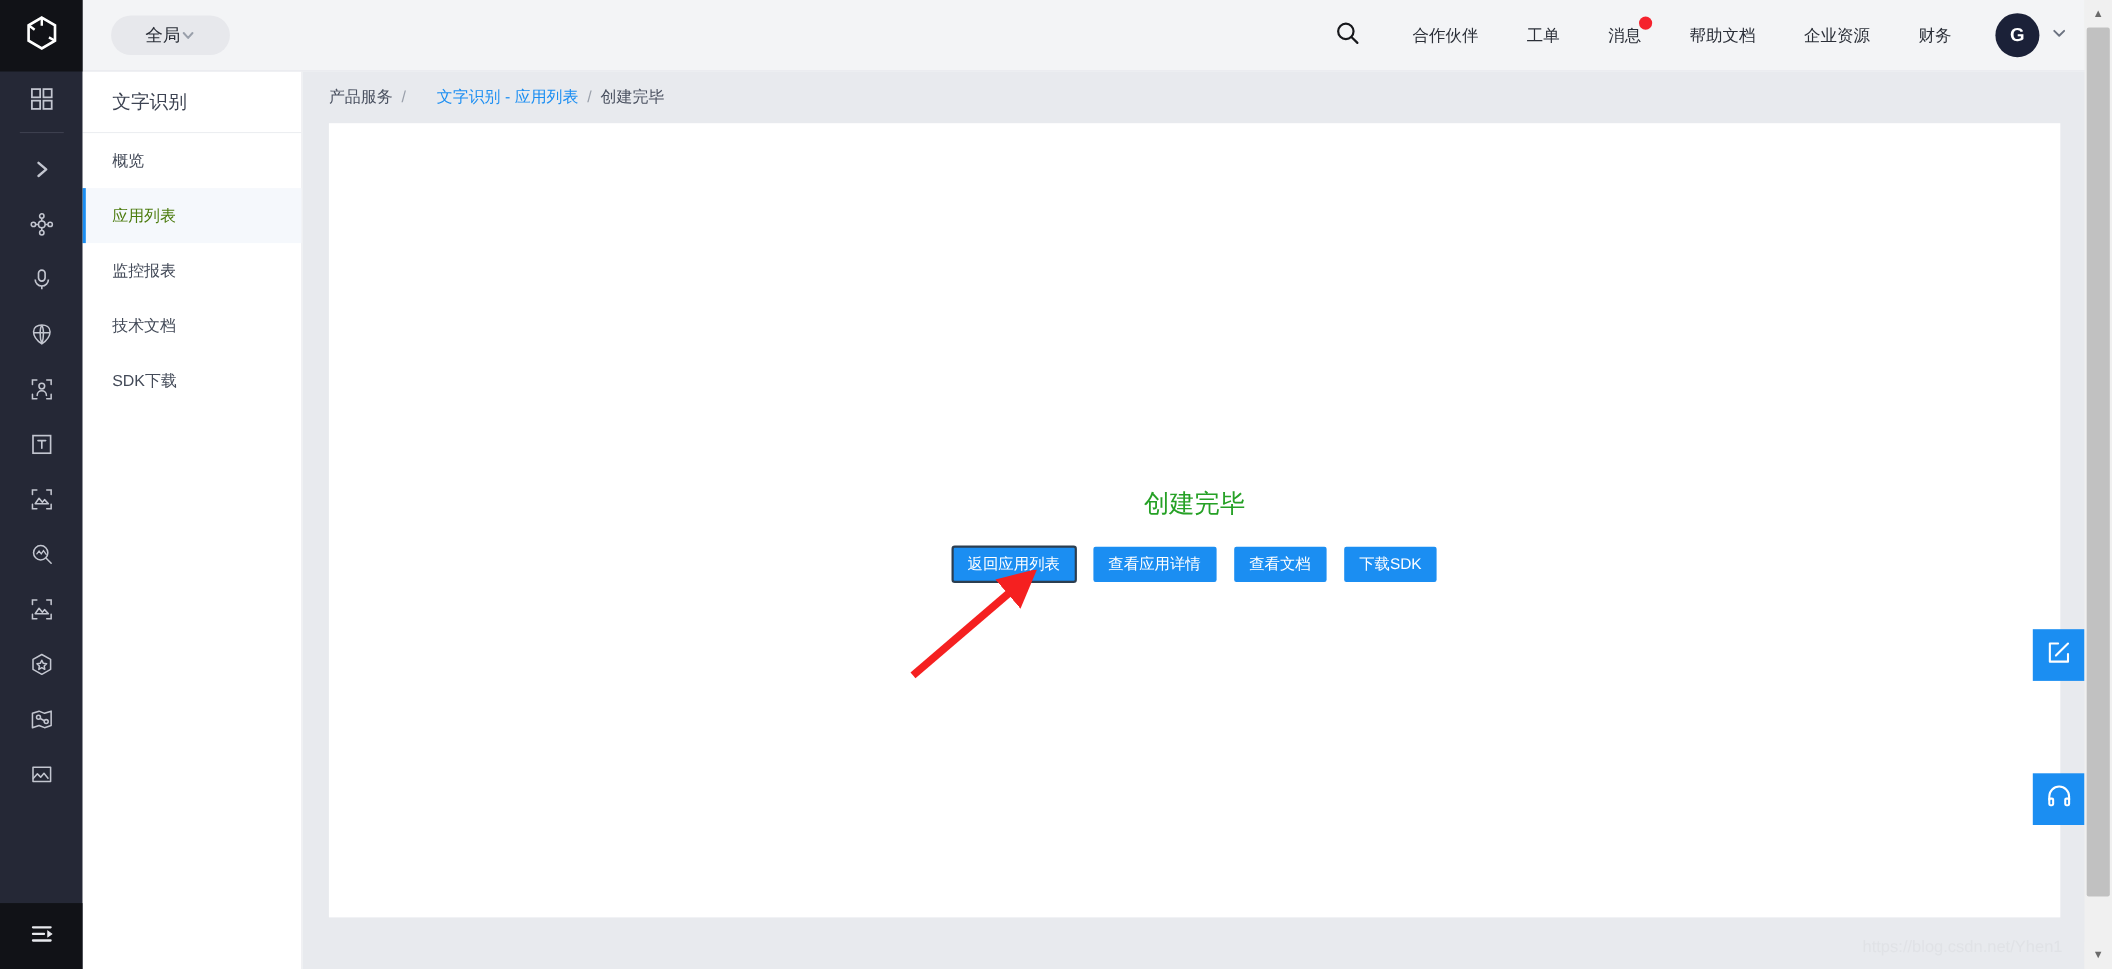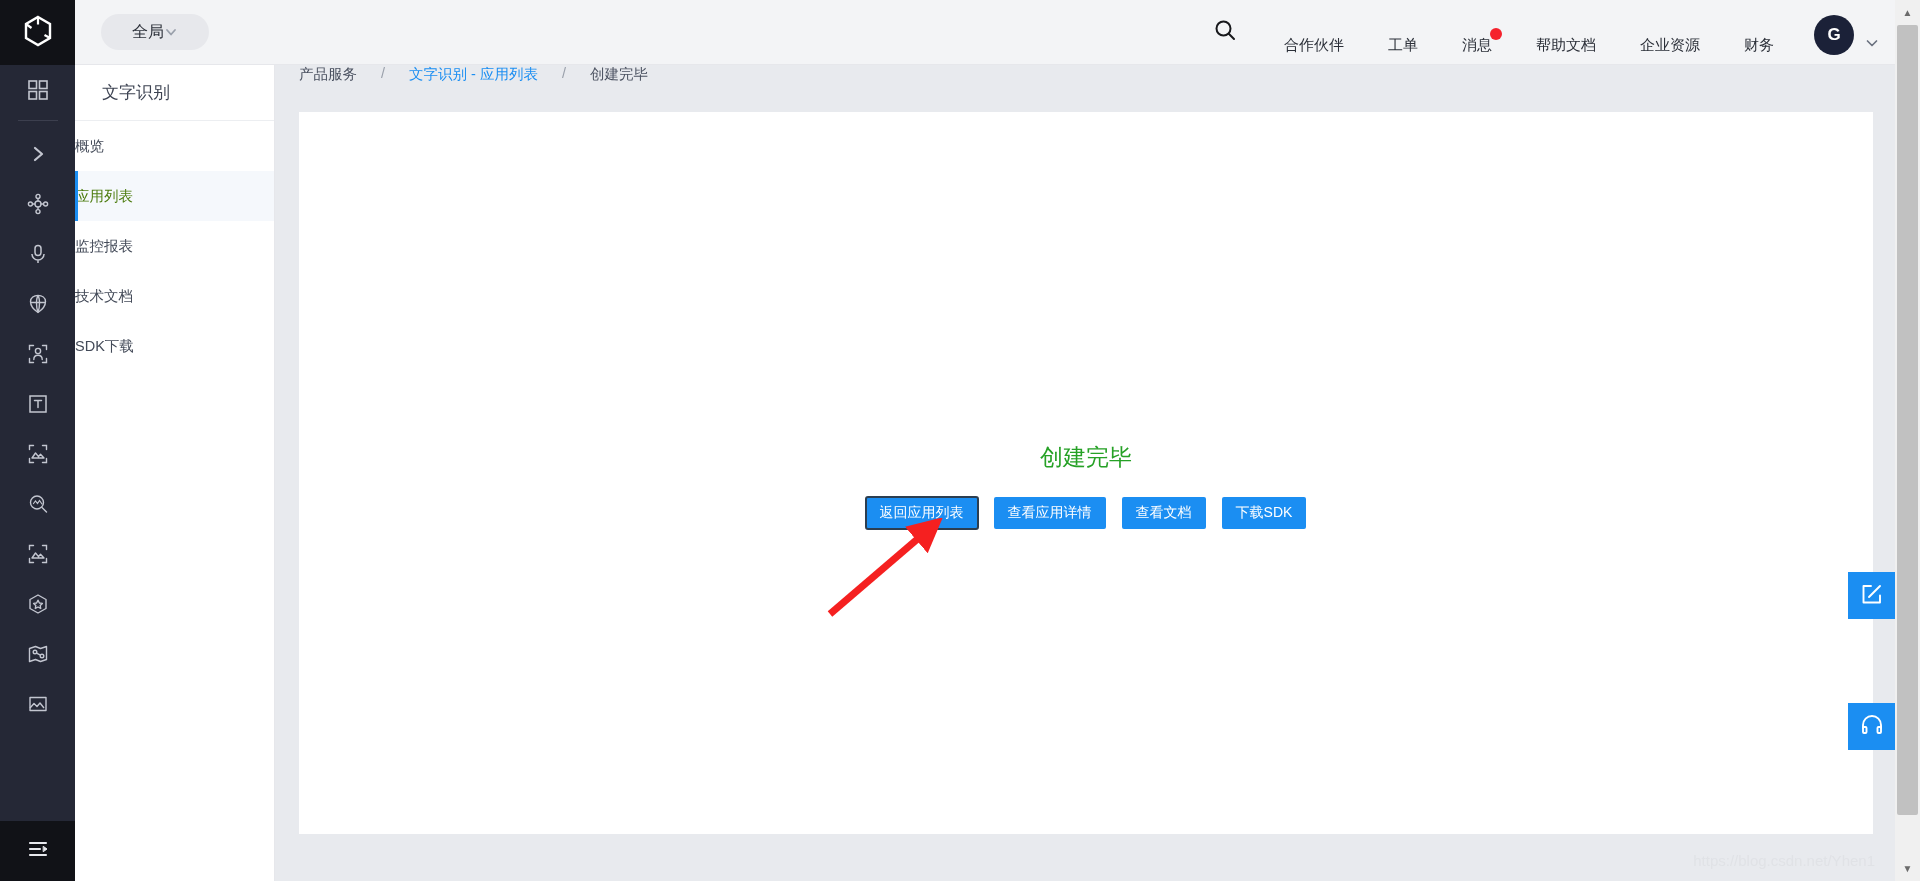--- a/index.html
+++ b/index.html
@@ -55,21 +55,21 @@
   .scope-pill {
     margin-left: 26px;
     height: 36px; min-width: 108px;
     background: #e7e8ec; border-radius: 18px;
     display: flex; align-items: center; justify-content: center;
     padding: 0 18px;
     font-size: 16px; color: #2b2f38; cursor: pointer;
   }
   .chev { color: #9aa0ab; display: flex; align-items: center; }
   .header-right {
-    margin-left: auto; display: flex; align-items: flex-end;
+    margin-left: auto; display: flex; align-items: center;
     gap: 0; padding-right: 40px;
   }
   .search-btn {
     width: 46px; height: 46px; display: flex; align-items: center; justify-content: center;
     cursor: pointer; color: #17181c; margin-right: 14px;
   }
   .nav-link {
     position: relative;
     font-size: 15px; color: #2b2f38; padding: 0 22px;
     cursor: pointer; white-space: nowrap;
@@ -94,45 +94,45 @@
     z-index: 15;
     text-align: center;
   }
   .subnav-title {
     height: 56px; display: flex; align-items: center;
     padding-left: 27px; font-size: 17px; color: #3d4352;
     border-bottom: 1px solid #eceef1;
   }
   .subnav-item {
     height: 50px; display: flex; align-items: center;
-    font-size: 14.5px; color: #434a58;
+    padding-left: 27px; font-size: 14.5px; color: #434a58;
     position: relative; cursor: pointer;
   }
   .subnav-item.active {
     background: #f5f8fc; color: #4d7c0f;
   }
   .subnav-item.active::before {
     content: ""; position: absolute; left: 0; top: 0;
     width: 3px; height: 100%; background: #1b8ef2;
   }
 
   
   .content {
     position: absolute; left: 275px; top: 65px;
     width: 1645px; height: 816px;
     background: #e8eaee;
     overflow: hidden;
   }
   .breadcrumb {
-    height: 47px; display: flex; 
+    height: 47px; display: flex; align-items: center;
     padding-left: 24px; font-size: 14.5px; color: #4a5160;
-    gap: 24px;
+    gap: 8px;
   }
   .bc-sep { color: #9aa0ab; }
-  .bc-link { color: #1b8ef2; cursor: pointer; }
+  .bc-link { color: #1b8ef2; cursor: pointer; margin-left: 20px; }
   .bc-plain { cursor: default; }
 
   .card {
     position: absolute; left: 24px; top: 47px;
     width: 1574px; height: 722px;
     background: #ffffff;
   }
   .result-title {
     position: absolute; left: 0; right: 0; top: 330px;
     text-align: center; font-size: 23px; color: #26a126;

